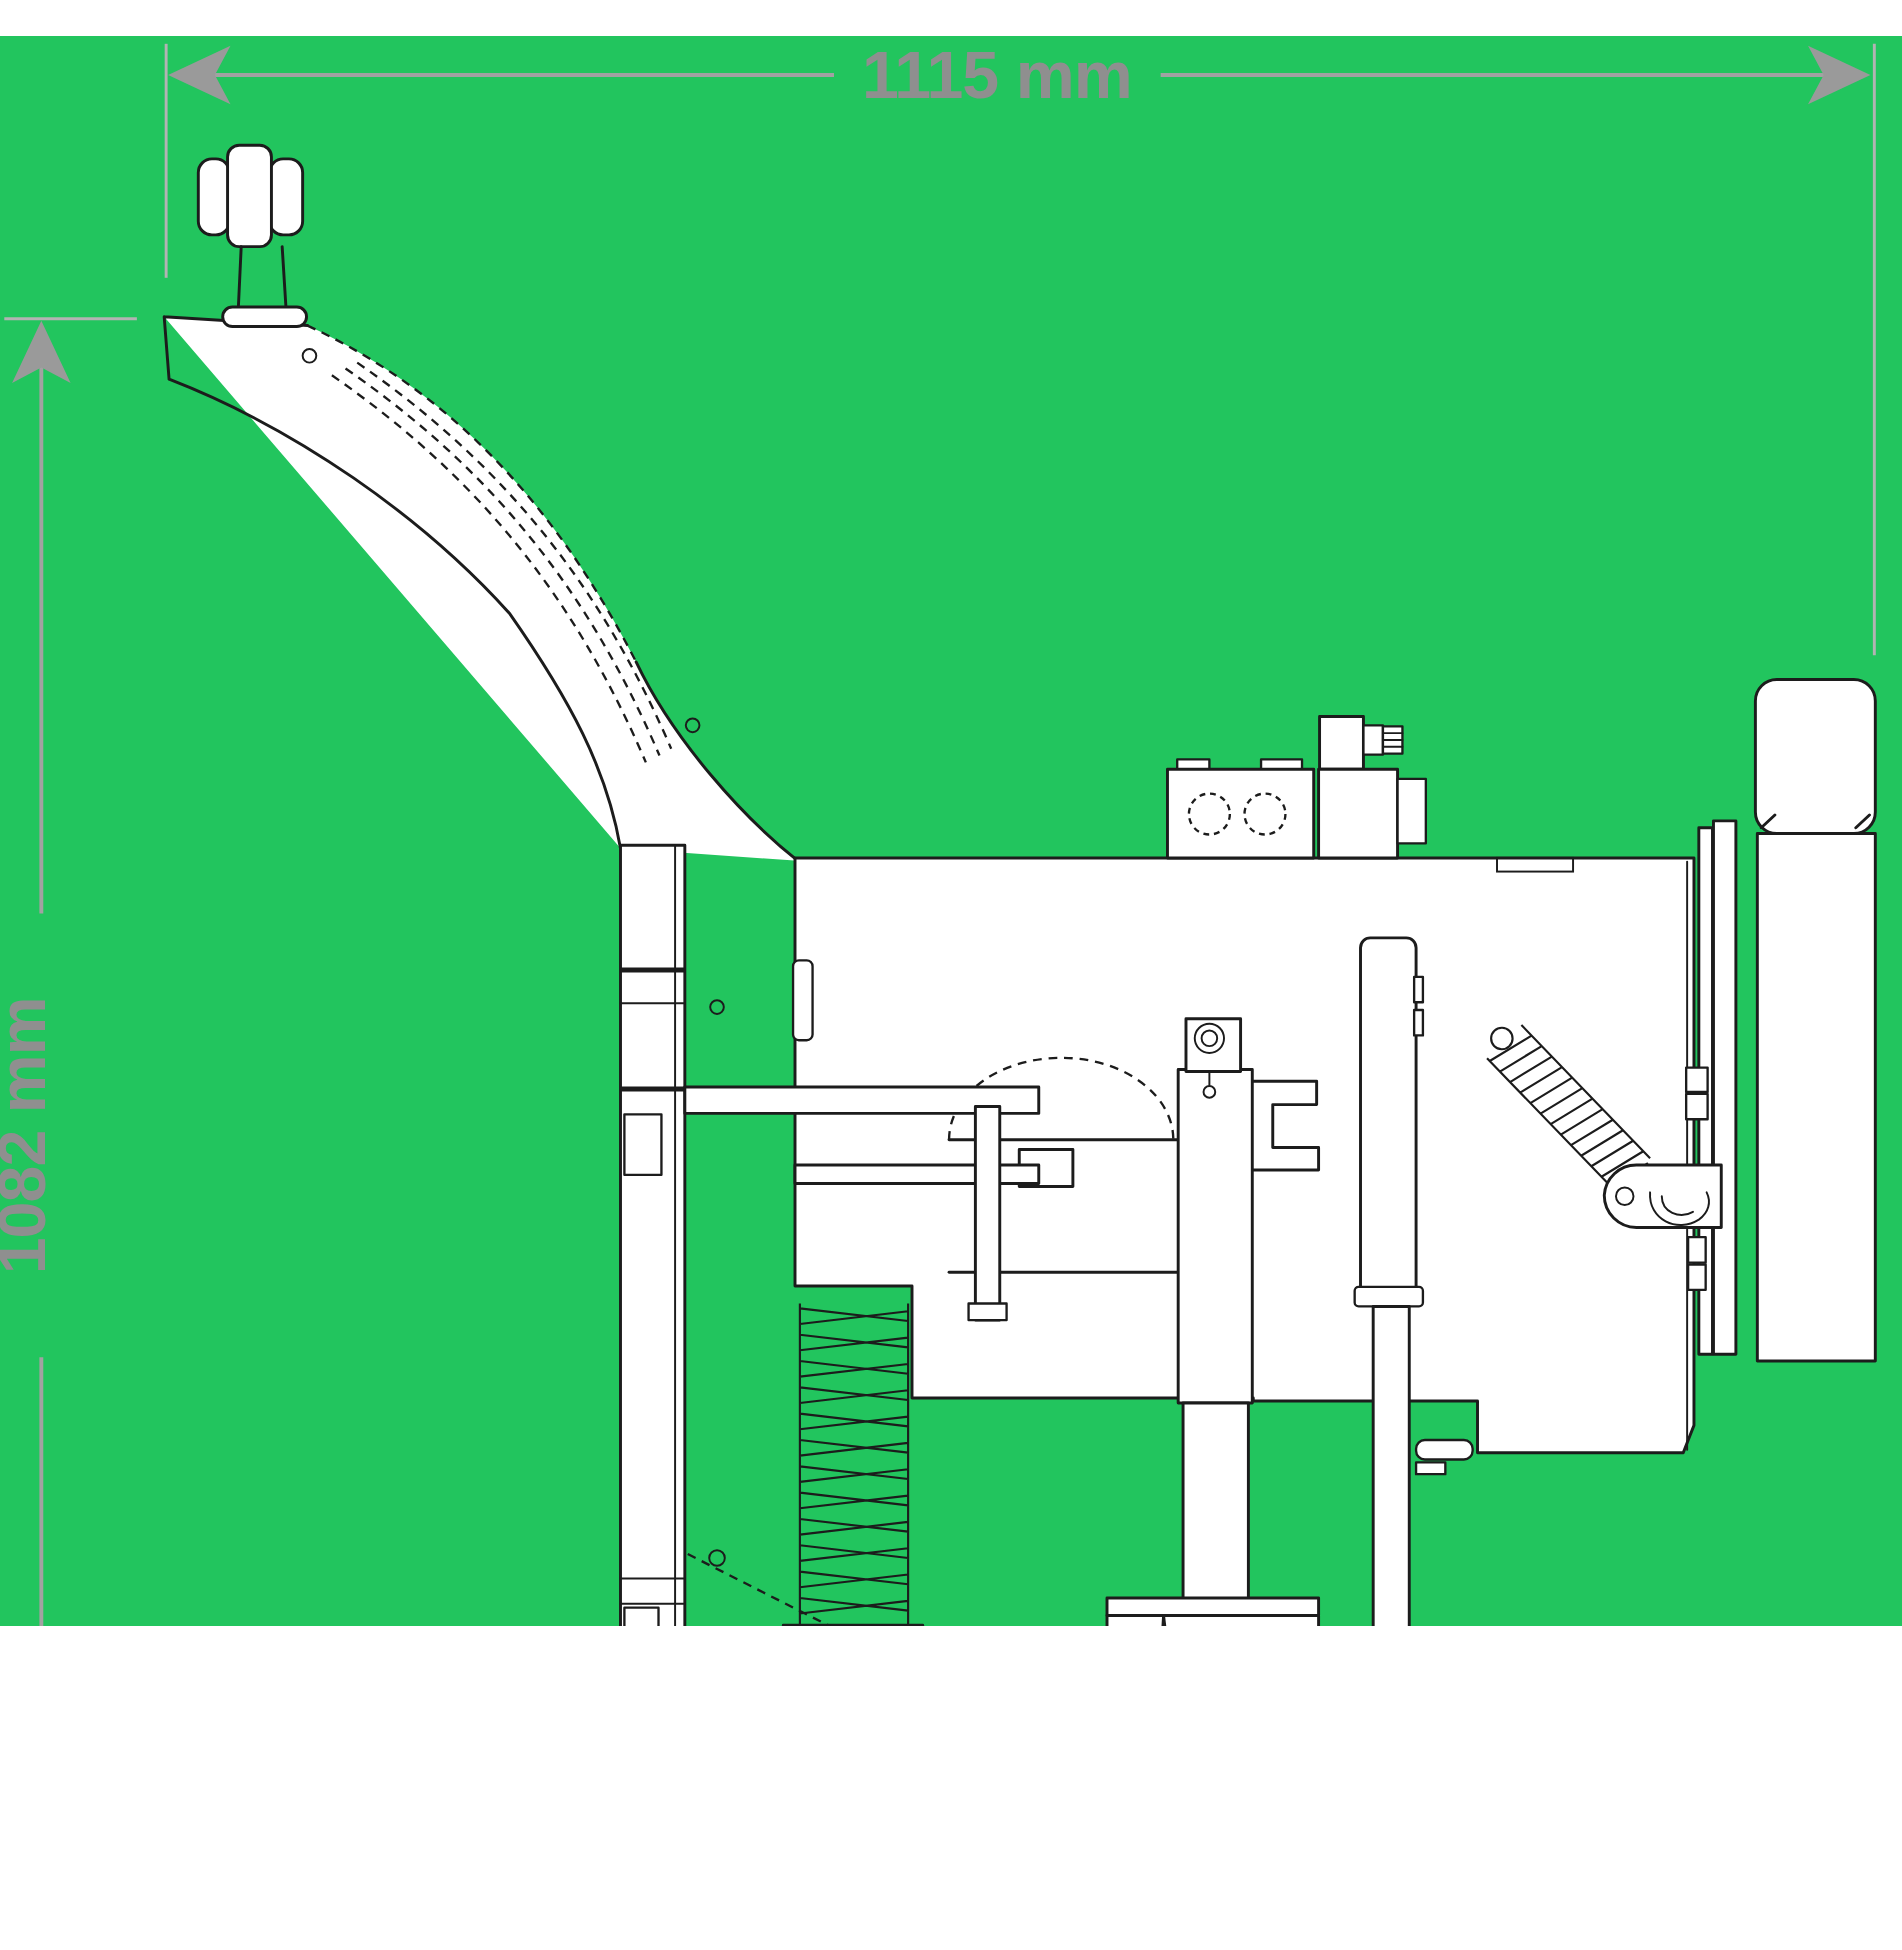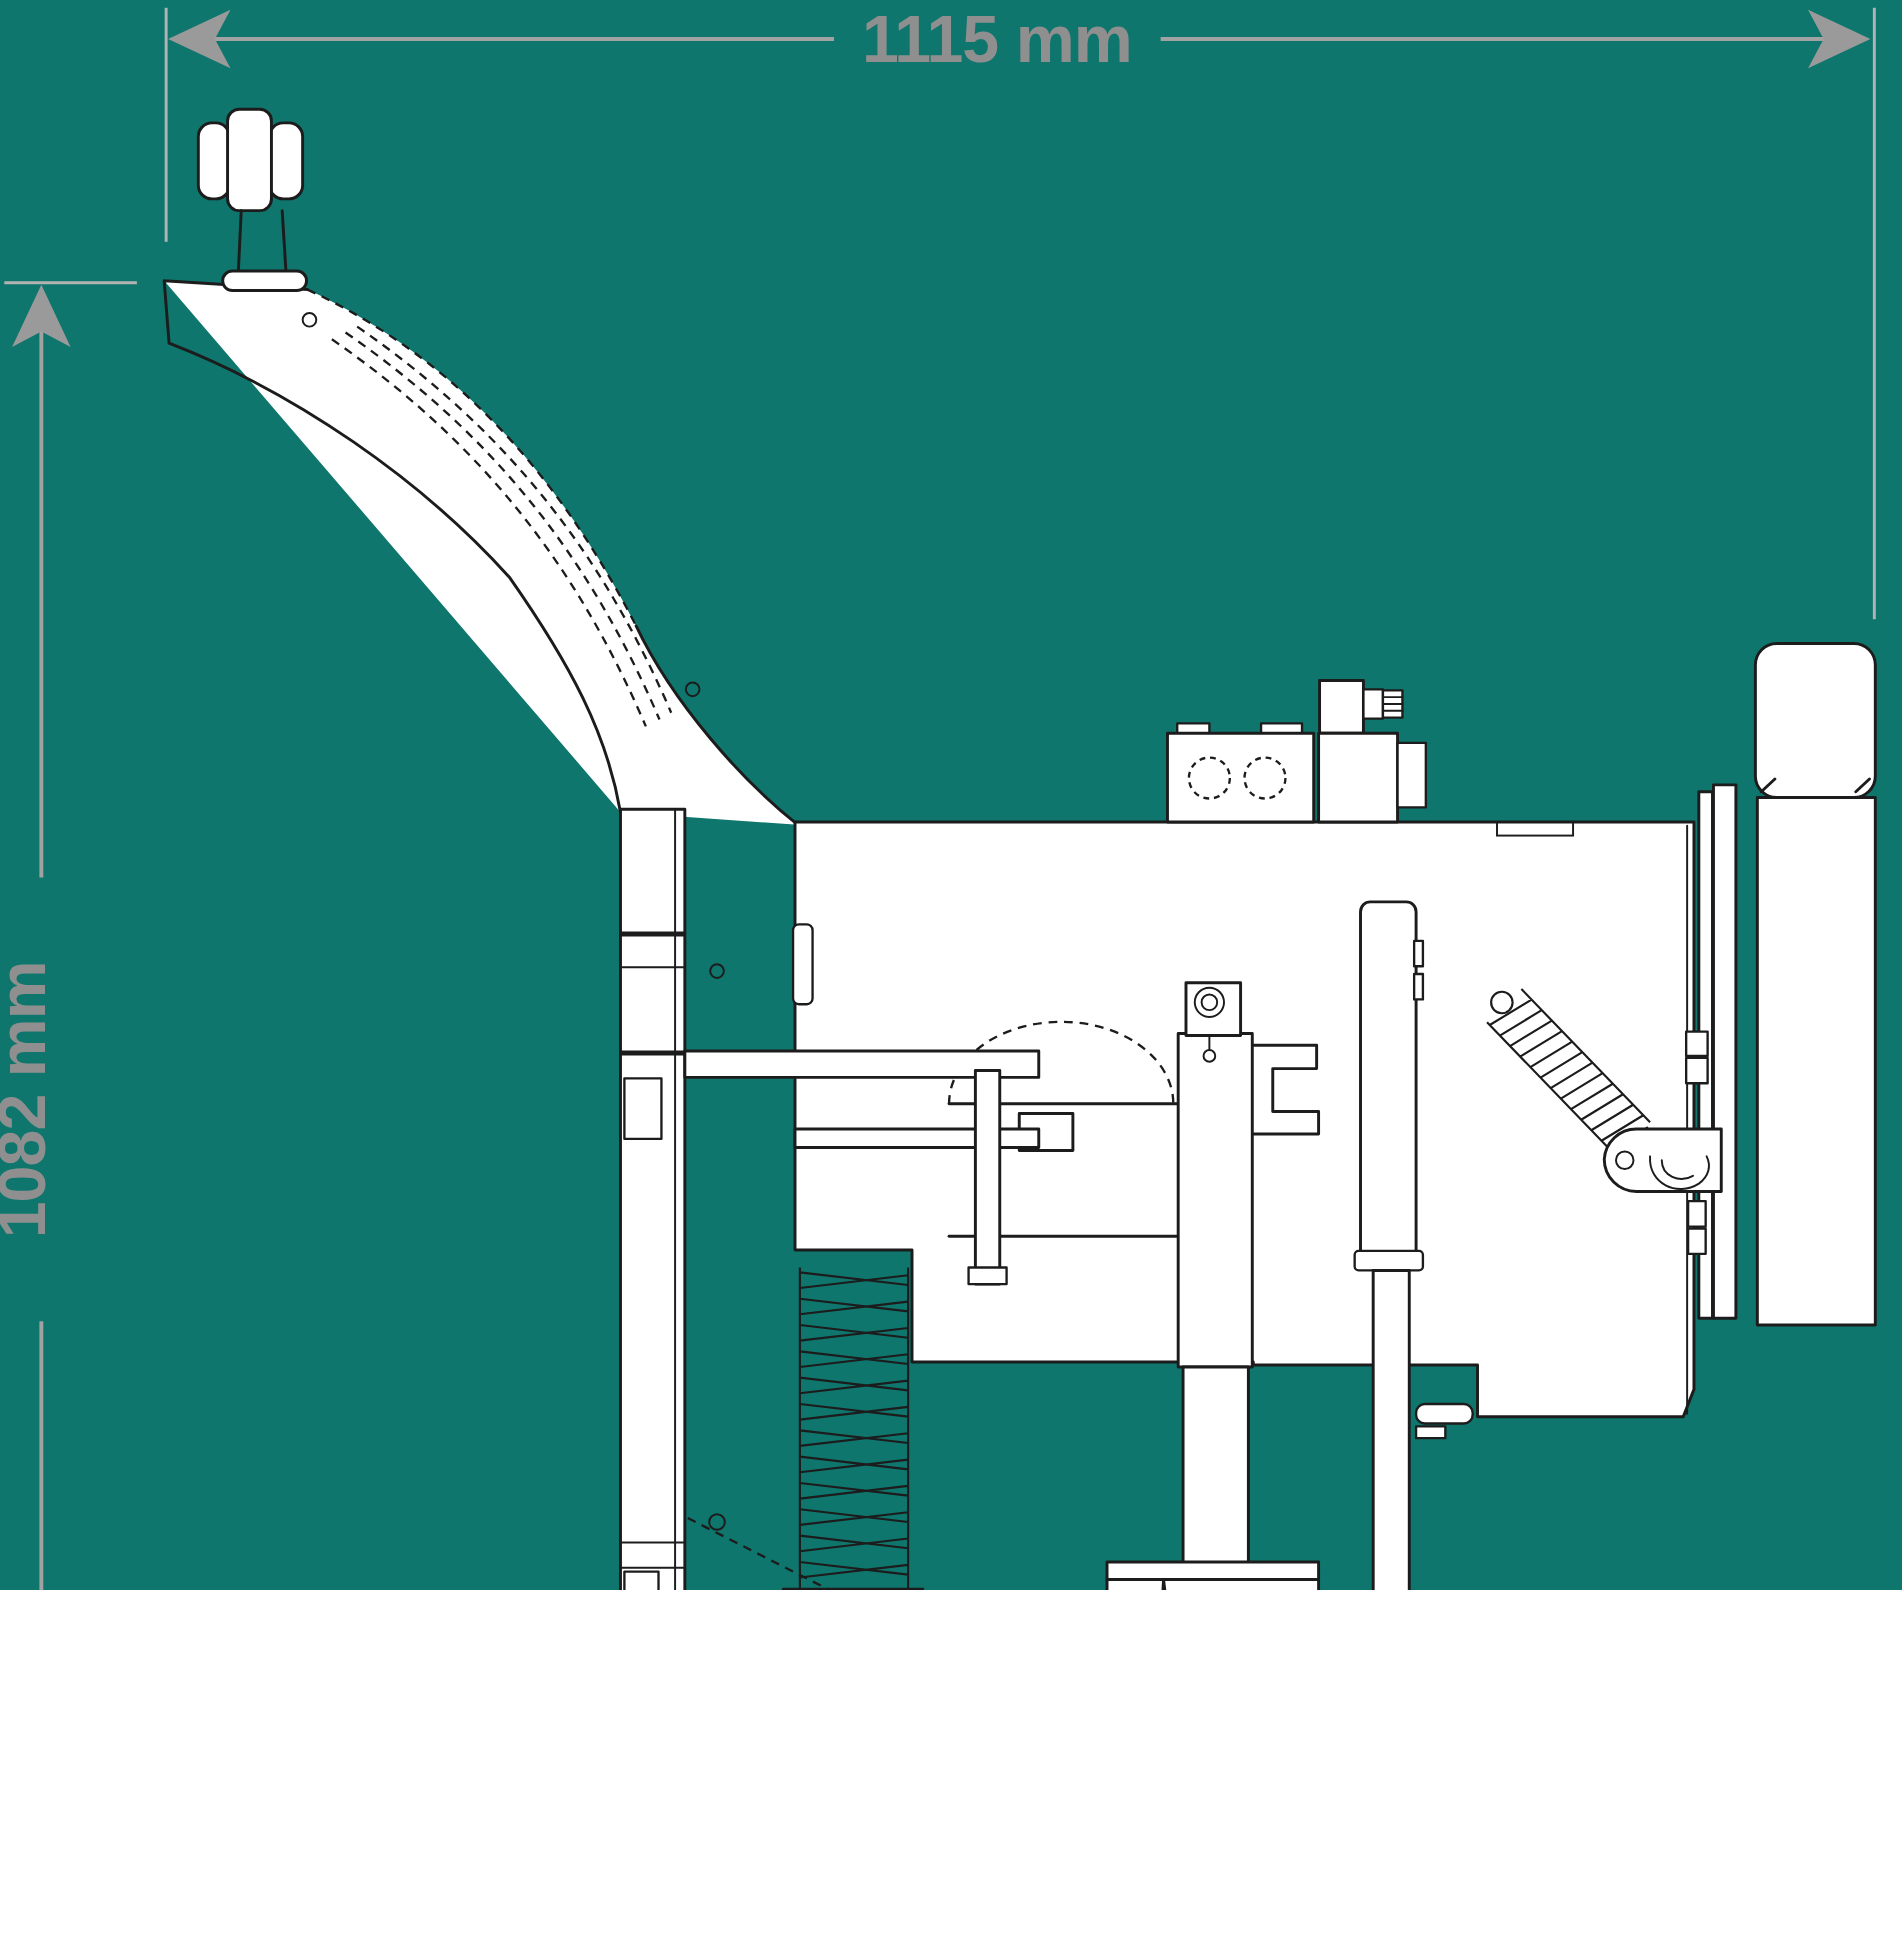--- a/index.html
+++ b/index.html
@@ -1,17 +1,17 @@
 <!DOCTYPE html>
 <html><head>
 <meta charset="utf-8">
 <style>
   html,body{margin:0;padding:0;background:#ffffff;}
-  .canvas{position:relative;width:1903px;height:1590px;background:#0f766e;overflow:hidden;
-          font-family:"Liberation Sans",sans-serif;}
+  .canvas{position:relative;width:1903px;height:1590px;background:#22c55e;overflow:hidden;
+          font-family:"Liberation Sans",sans-serif;margin-top:36px;}
   svg{display:block}
   
   .s  {stroke:#1c1c1c;fill:none;stroke-width:3;stroke-linecap:round;stroke-linejoin:round;}
   .t  {stroke:#1c1c1c;fill:none;stroke-width:2;stroke-linecap:round;}
   .f  {fill:#ffffff;stroke:#1c1c1c;stroke-width:3;stroke-linejoin:round;}
   .f2 {fill:#ffffff;stroke:#1c1c1c;stroke-width:2.4;stroke-linejoin:round;}
   .fill-only{fill:#ffffff;stroke:none;}
   .d  {stroke:#1c1c1c;fill:none;stroke-width:2.4;stroke-dasharray:9 7;}
   .dc {stroke:#1c1c1c;fill:none;stroke-width:2.4;stroke-dasharray:6 5;}
   .w  {stroke:#1c1c1c;fill:none;stroke-width:3;stroke-dasharray:6 4;}

